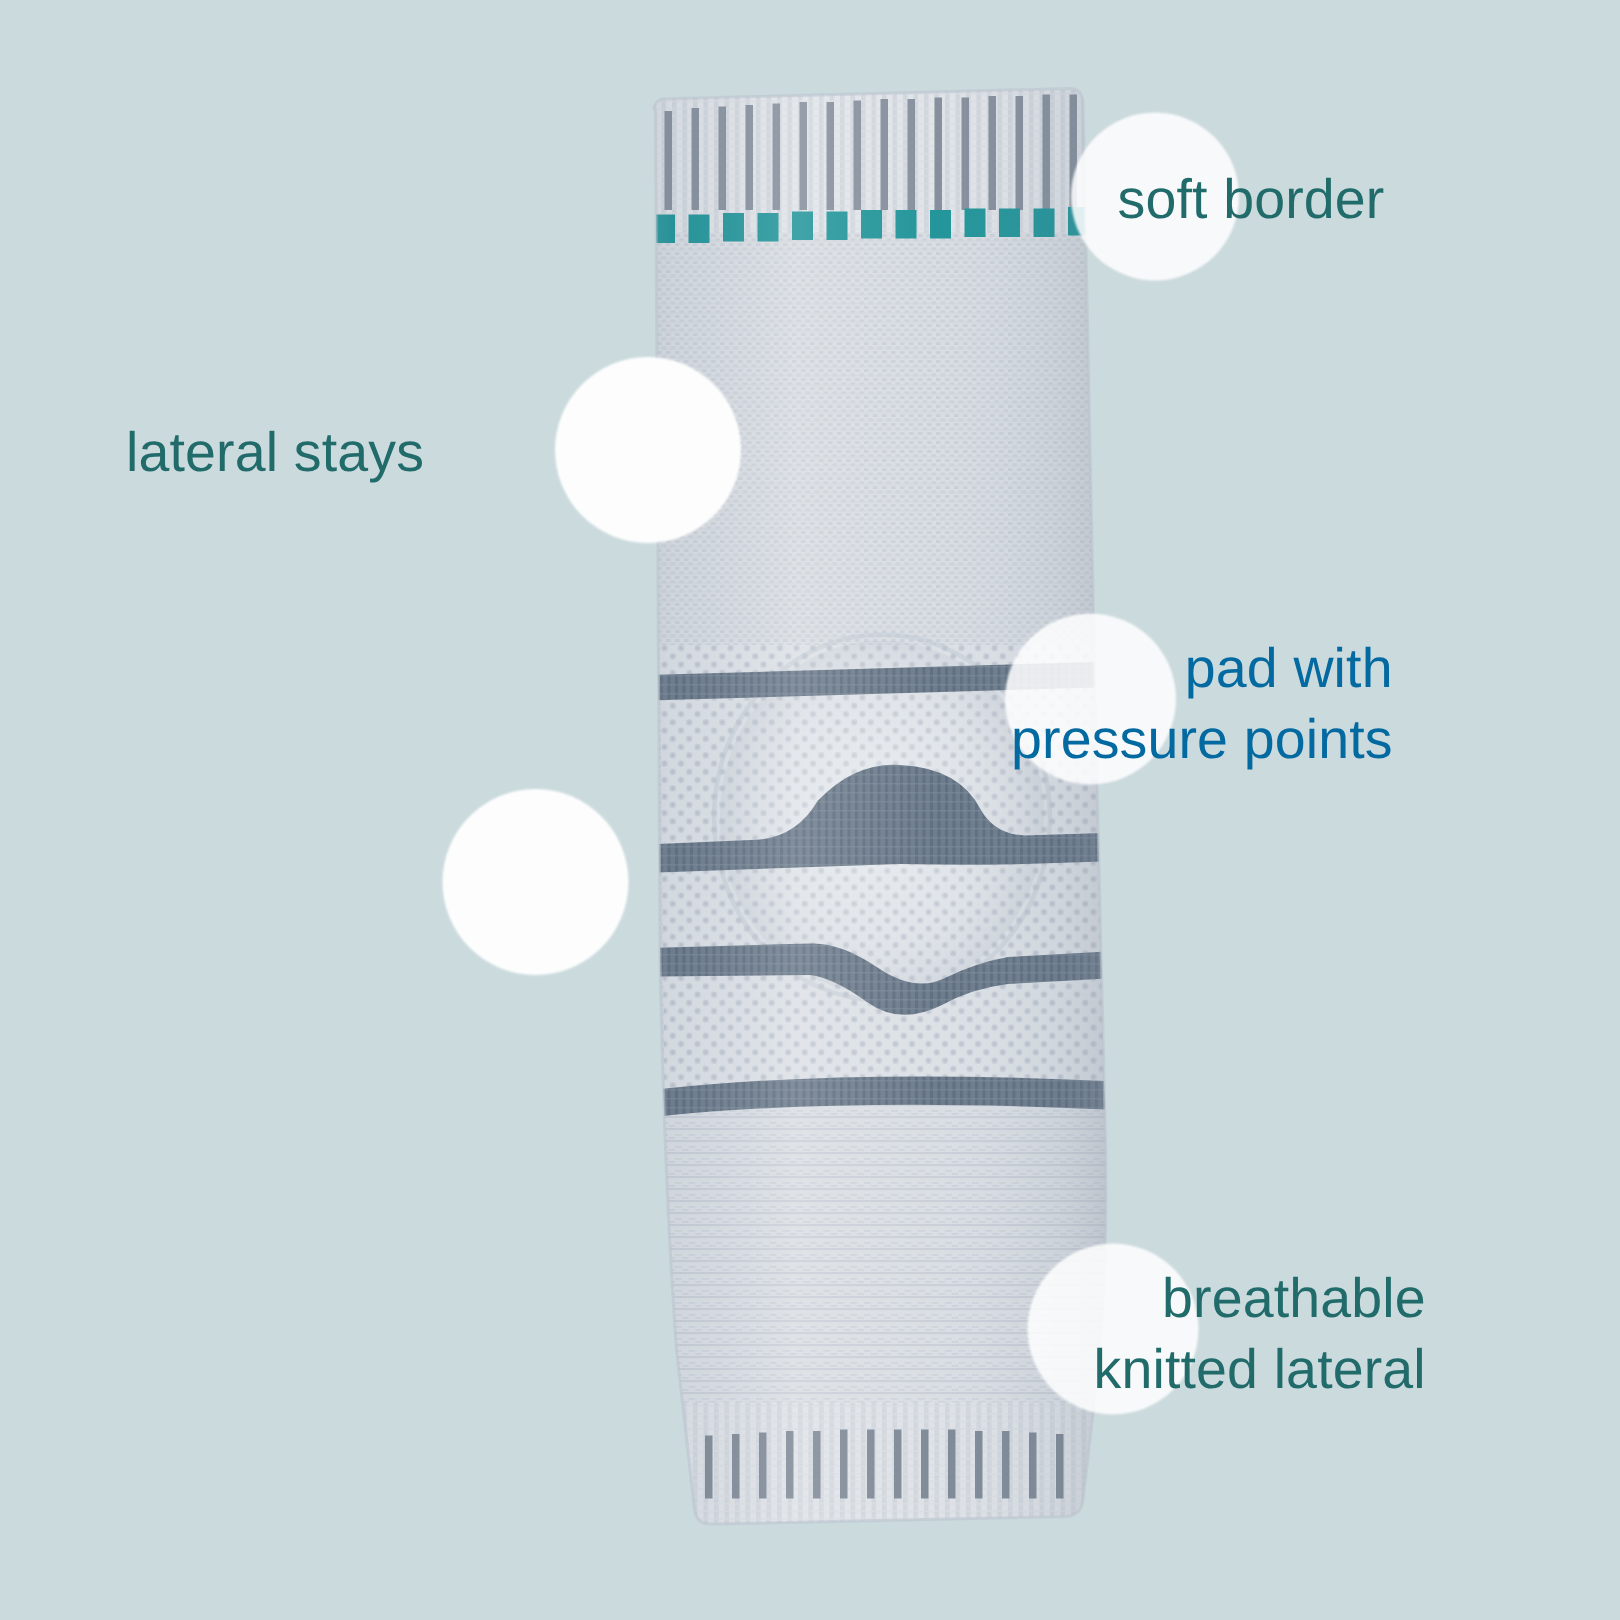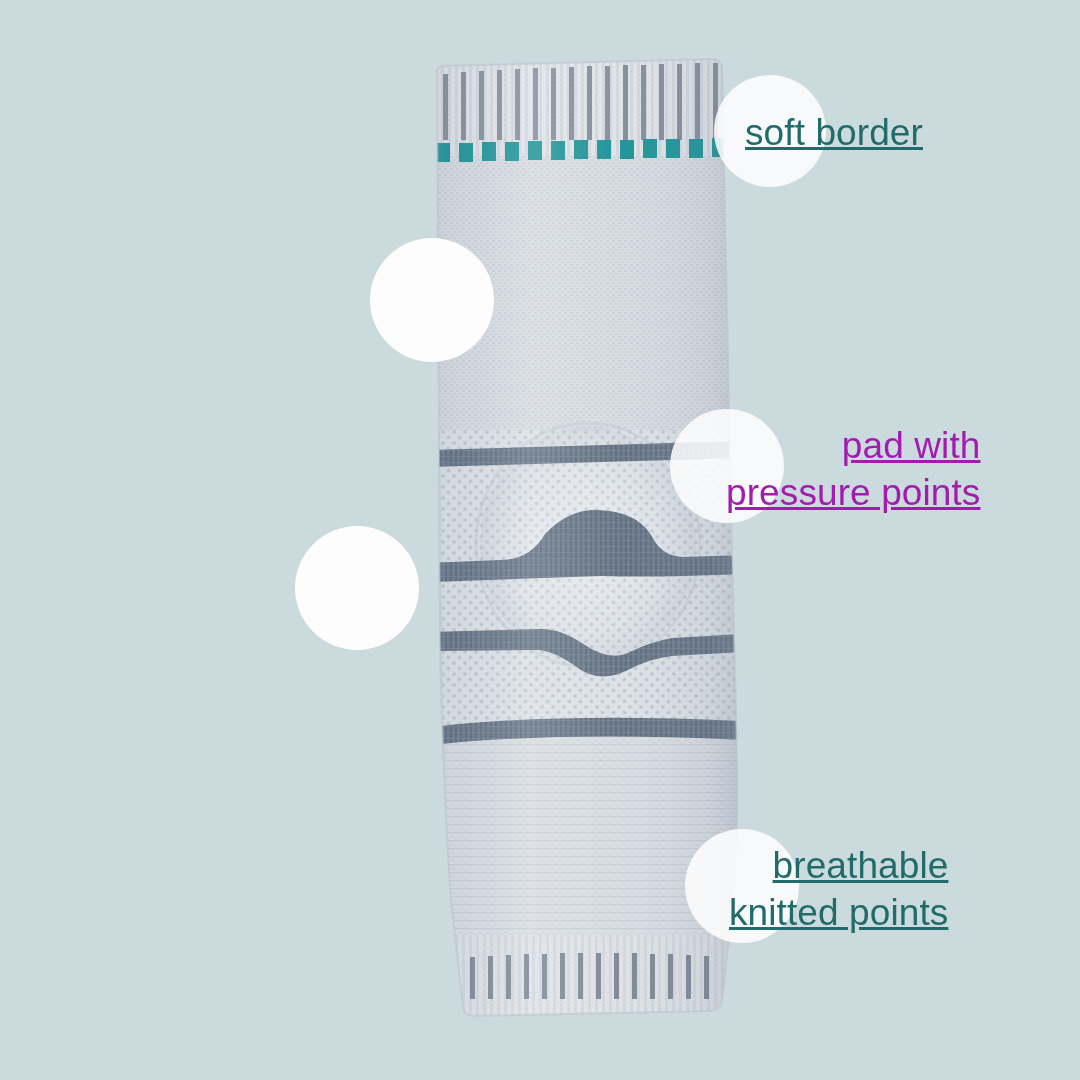--- a/index.html
+++ b/index.html
@@ -25,21 +25,21 @@
   
   .label{
     position:absolute;
     color:#216b6b;
     font-size:37px;
     line-height:47px;
     letter-spacing:.1px;
     white-space:pre-line;
     font-weight:400;
   }
-  .label.l-left{text-align:right;text-decoration:underline;}
+  .label.l-left{text-align:right;}
   .label.l-right{text-align:left;}
 </style>
 </head>
 <body style="background: rgb(203, 218, 221);">
 
 <div id="stage" style="background: rgb(203, 218, 221);">
 
   <svg id="product" viewBox="0 0 1080 1080">
     <defs>
 
@@ -223,19 +223,20 @@
              Q739,860 729,940 L722,1000 Q721,1010 711,1011 L474,1016
              Q464,1016 463,1006 L451,900 Q443,790 440,640 Z" fill="none" stroke="#b9c3cc" stroke-opacity=".55" stroke-width="2"></path>
   </svg>
 
   <div class="dot soft" id="dot-0" style="left: 714px; top: 75px; width: 112px; height: 112px;"></div>
   <div class="dot solid" id="dot-1" style="left: 370px; top: 238px; width: 124px; height: 124px;"></div>
   <div class="dot soft" id="dot-2" style="left: 670px; top: 409px; width: 114px; height: 114px;"></div>
   <div class="dot solid" id="dot-3" style="left: 295px; top: 526px; width: 124px; height: 124px;"></div>
   <div class="dot soft" id="dot-4" style="left: 685px; top: 829px; width: 114px; height: 114px;"></div>
 
+  <div class="label l-right" id="lab-1" style="top: 278px; left: 84px; width: 390px; color: rgb(33, 107, 107);">lateral stays</div>
   <div class="label l-left" id="lab-0" style="top: 109px; left: 745px; color: rgb(33, 107, 107);">soft border</div>
-  <div class="label l-left" id="lab-2" style="top: 422px; left: 726px; color: #a21caf;">pad with
+  <div class="label l-left" id="lab-2" style="top: 422px; left: 674px; color: #0369a1;">pad with
 pressure points</div>
   <div class="label l-left" id="lab-4" style="top: 842px; left: 729px; color: rgb(33, 107, 107);">breathable
-knitted points</div>
+knitted lateral</div>
 
 </div>
 
 </body></html>

